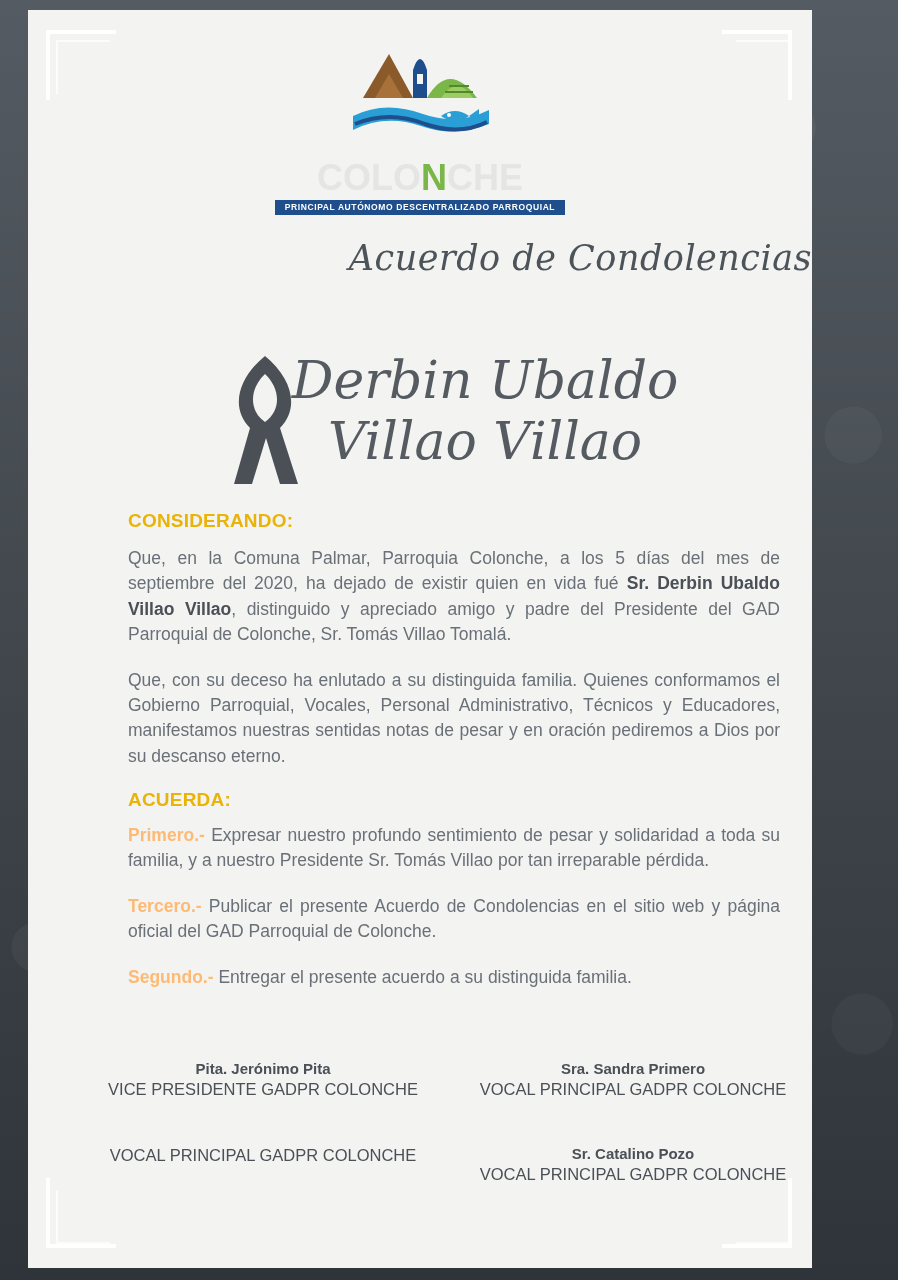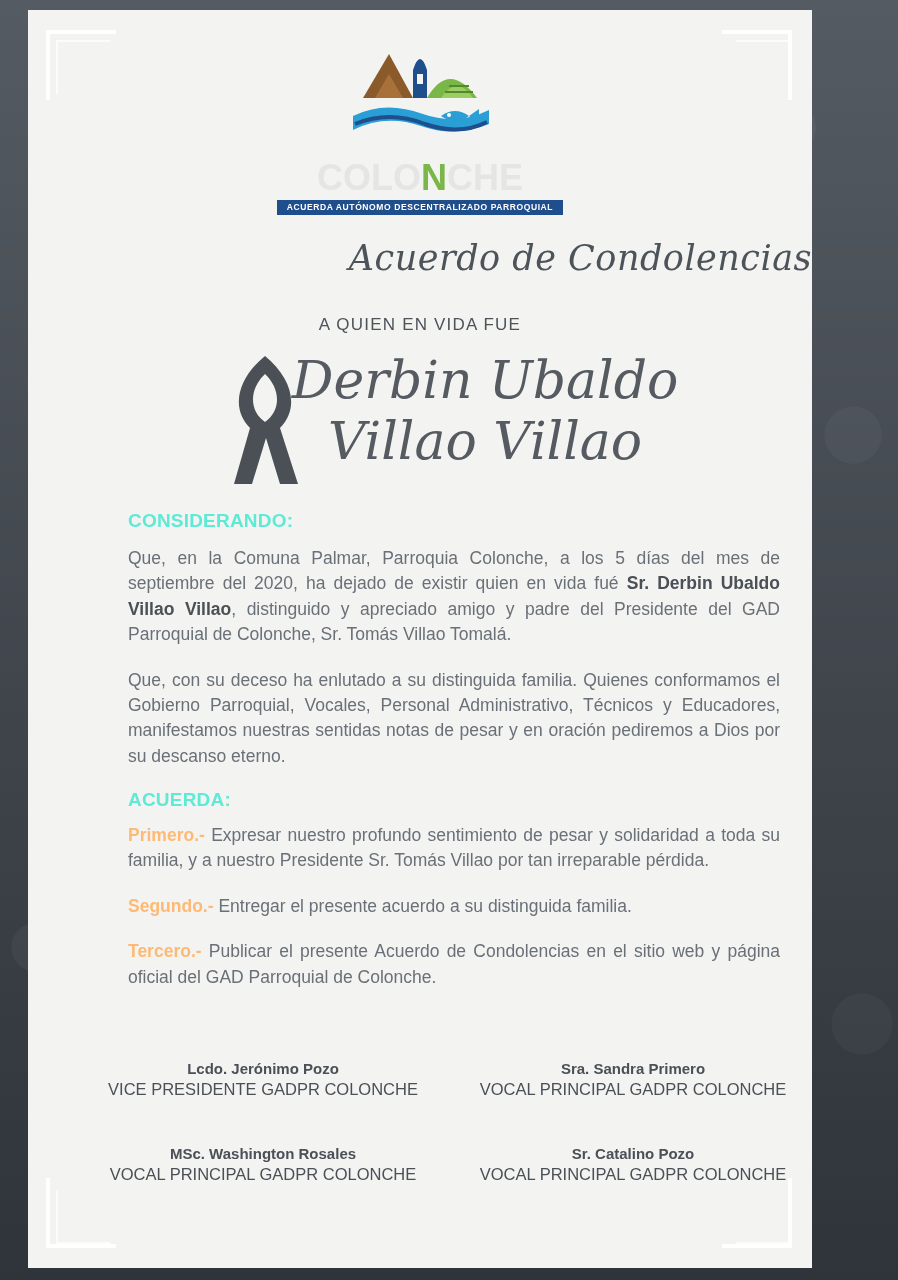--- a/index.html
+++ b/index.html
@@ -170,21 +170,21 @@
   .body-area {
     position: absolute;
     left: 100px;
     top: 500px;
     width: 652px;
     color: #5c6168;
   }
   .heading {
     font-size: 19px;
     font-weight: bold;
-    color: #5eead4;
+    color: #eab308;
     margin: 0 0 14px 0;
     letter-spacing: .2px;
   }
   .para {
     font-size: 17.5px;
     line-height: 1.45;
     text-align: justify;
     margin: 0 0 20px 0;
     color: #6a7077;
   }
@@ -254,25 +254,24 @@
 
           <path d="M8 76 Q40 60 78 74 Q112 86 144 70 L144 84 Q110 98 76 86 Q40 74 8 90 Z" fill="#2a9fd6"></path>
           <path d="M10 84 Q44 70 80 84 Q114 96 142 82" stroke="#1f4e8c" stroke-width="4" fill="none"></path>
 
           <path d="M96 76 q14 -10 28 0 q-14 10 -28 0 z" fill="#2a9fd6"></path>
           <path d="M124 76 l10 -7 l0 14 z" fill="#2a9fd6"></path>
           <circle cx="104" cy="75" r="2" fill="#ffffff"></circle>
         </svg>
       </div>
       <div class="logo-text"><span class="c1">COLO</span><span class="c2">N</span><span class="c1">CHE</span></div>
-      <div class="logo-sub">ACUERDA AUTÓNOMO DESCENTRALIZADO PARROQUIAL</div>
+      <div class="logo-sub">PRINCIPAL AUTÓNOMO DESCENTRALIZADO PARROQUIAL</div>
     </div>
 
     <div class="script-title">Acuerdo de Condolencias</div>
-    <div class="subtitle">A QUIEN EN VIDA FUE</div>
 
     <div class="ribbon">
       <svg viewBox="0 0 90 140" width="90" height="140" xmlns="http://www.w3.org/2000/svg">
         <path d="M45 4 C18 26 10 56 30 76 L14 132 L32 132 L46 86 L60 132 L78 132 L60 76 C80 56 72 26 45 4 Z
                  M45 22 C60 36 62 58 45 70 C28 58 30 36 45 22 Z" fill="#4a5056"></path>
       </svg>
     </div>
 
     <div class="name-block">
       <div class="deceased-name">Derbin Ubaldo</div>
@@ -283,39 +282,38 @@
       <div class="heading">CONSIDERANDO:</div>
 
       <p class="para"><span>Que, en la Comuna Palmar, Parroquia Colonche, a los 5 días del mes de septiembre del 2020, ha dejado de existir quien en vida fué </span><b>Sr. Derbin Ubaldo Villao Villao</b><span>, distinguido y apreciado amigo y padre del Presidente del GAD Parroquial de Colonche, Sr. Tomás Villao Tomalá.</span></p>
 
       <p class="para">Que, con su deceso ha enlutado a su distinguida familia. Quienes conformamos el Gobierno Parroquial, Vocales, Personal Administrativo, Técnicos y Educadores, manifestamos nuestras sentidas notas de pesar y en oración pediremos a Dios por su descanso eterno.</p>
 
       <div class="heading acuerda">ACUERDA:</div>
 
       <p class="para"><span class="lead">Primero.-</span><span> Expresar nuestro profundo sentimiento de pesar y solidaridad a toda su familia, y a nuestro Presidente Sr. Tomás Villao por tan irreparable pérdida.</span></p>
 
+      <p class="para"><span class="lead">Tercero.-</span><span> Publicar el presente Acuerdo de Condolencias en el sitio web y página oficial del GAD Parroquial de Colonche.</span></p>
+
       <p class="para"><span class="lead">Segundo.-</span><span> Entregar el presente acuerdo a su distinguida familia.</span></p>
-
-      <p class="para"><span class="lead">Tercero.-</span><span> Publicar el presente Acuerdo de Condolencias en el sitio web y página oficial del GAD Parroquial de Colonche.</span></p>
     </div>
 
     <div class="signatures">
       <div class="sig-row">
         <div class="sig">
-          <div class="sig-name">Lcdo. Jerónimo Pozo</div>
+          <div class="sig-name">Pita. Jerónimo Pita</div>
           <div class="sig-role">VICE PRESIDENTE GADPR COLONCHE</div>
         </div>
         <div class="sig">
           <div class="sig-name">Sra. Sandra Primero</div>
           <div class="sig-role">VOCAL PRINCIPAL GADPR COLONCHE</div>
         </div>
       </div>
       <div class="sig-row">
         <div class="sig">
-          <div class="sig-name">MSc. Washington Rosales</div>
           <div class="sig-role">VOCAL PRINCIPAL GADPR COLONCHE</div>
         </div>
         <div class="sig">
           <div class="sig-name">Sr. Catalino Pozo</div>
           <div class="sig-role">VOCAL PRINCIPAL GADPR COLONCHE</div>
         </div>
       </div>
     </div>
 
   </div>

